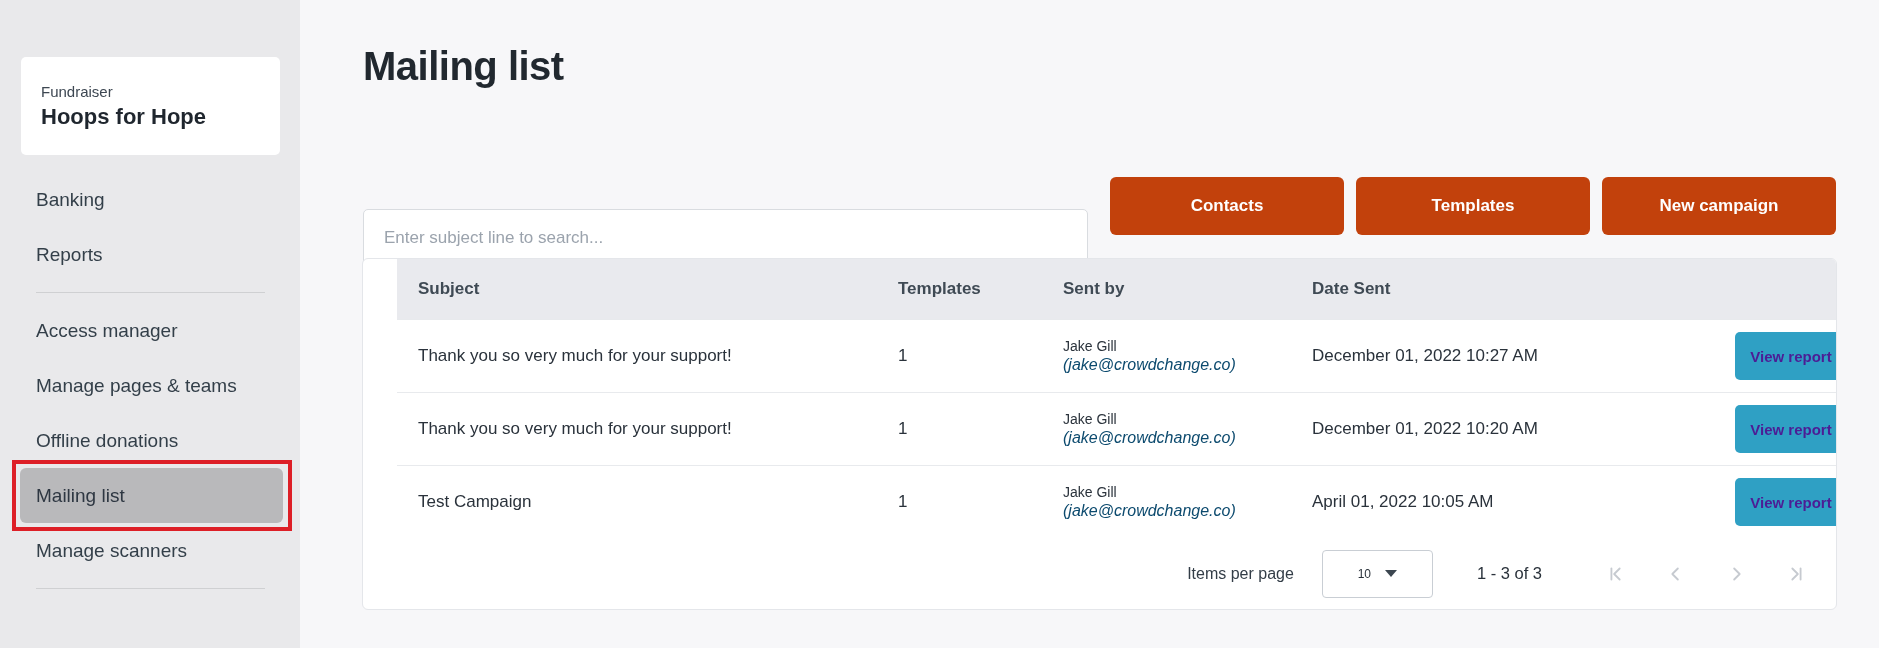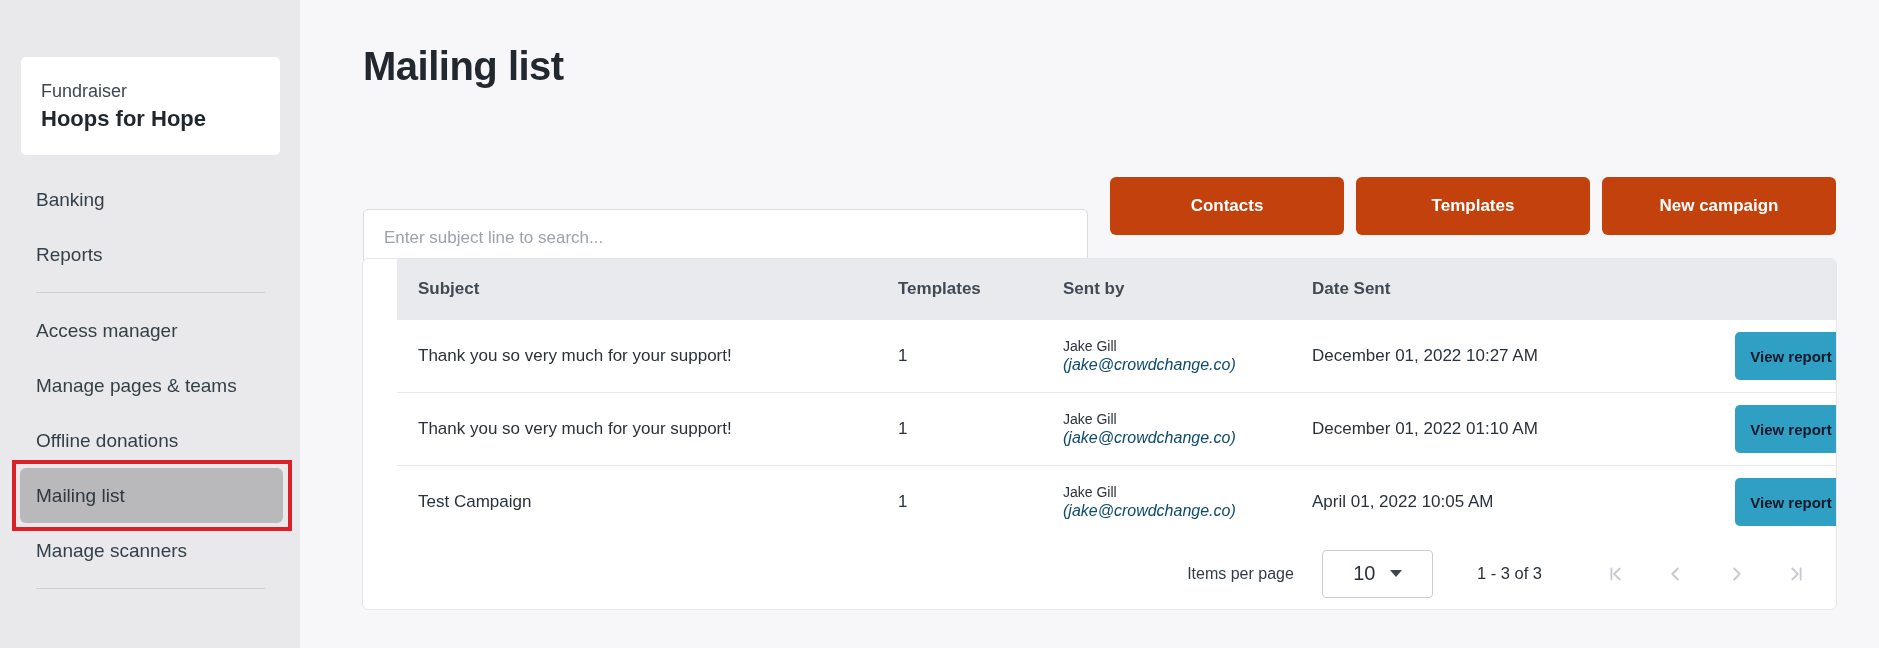--- a/index.html
+++ b/index.html
@@ -16,21 +16,21 @@
   .sidebar {
     position:absolute; left:0; top:0; width:300px; height:648px;
     background:#e9e9eb;
   }
   .fundraiser-card {
     position:absolute; left:21px; top:57px; width:259px; height:98px;
     background:#ffffff; border-radius:5px;
     display:flex; flex-direction:column; justify-content:center;
     padding-left:20px;
   }
-  .fundraiser-label { font-size:18px; color:#3d4752; margin-bottom:4px; }
+  .fundraiser-label { font-size:15px; color:#3d4752; margin-bottom:4px; }
   .fundraiser-name  { font-size:22px; font-weight:700; color:#1f262e; }
 
   .nav { position:absolute; left:0; top:172px; width:300px; }
   .nav-item {
     height:55px; display:flex; align-items:center;
     padding-left:36px; font-size:19px; color:#333f49; cursor:pointer;
   }
   .nav-divider {
     height:1px; background:#cfd0d2; margin:10px 35px 10px 36px; border:none;
   }
@@ -84,36 +84,36 @@
   .theader {
     height:60px; background:#e9eaee;
     font-size:17px; font-weight:700; color:#3f4a54;
   }
   .tcell { padding-left:21px; }
   .trow { height:73px; border-top:1px solid #e8eaed; font-size:17px; color:#2a323b; }
   .sender-name { font-size:14px; color:#2a323b; }
   .sender-email { font-size:16px; font-style:italic; color:#0c4a6e; margin-top:2px; }
   .view-report-btn {
     width:112px; height:48px; border:none; border-radius:5px;
-    background:#2fa0c4; color:#0f172a; font-size:15px; font-weight:600;
+    background:#2fa0c4; color:#4c1d95; font-size:15px; font-weight:600;
     font-family:"Liberation Sans", sans-serif; cursor:pointer;
   }
 
   .tfooter {
     height:70px; border-top:1px solid transparent;
     display:flex; align-items:center; justify-content:flex-end;
     padding-right:28px; gap:0;
   }
   .ipp-label { font-size:16px; color:#333d47; margin-right:28px; }
   .page-size-select {
     width:111px; height:48px; border:1.5px solid #c9ced4; border-radius:4px;
     background:#ffffff; display:flex; align-items:center; justify-content:center;
     gap:14px; cursor:pointer; margin-right:44px;
   }
-  .page-size-value { font-size:20px; color:#2a323b; }
+  .page-size-value { font-size:12px; color:#2a323b; }
   .caret-down {
     width:0; height:0; border-left:6px solid transparent;
     border-right:6px solid transparent; border-top:7px solid #3c4650;
   }
   .range-label { font-size:16.5px; color:#2a323b; margin-right:26px; }
   .pager { display:flex; align-items:center; }
   .pager-btn {
     width:24px; height:24px; margin-left:36px; color:#c6cad0; cursor:default;
     display:flex; align-items:center; justify-content:center;
   }
@@ -177,21 +177,21 @@
       </div>
     </div>
 
     <div class="tgrid trow">
       <div class="tcell">Thank you so very much for your support!</div>
       <div class="tcell">1</div>
       <div class="tcell">
         <div class="sender-name">Jake Gill</div>
         <div class="sender-email">(jake@crowdchange.co)</div>
       </div>
-      <div class="tcell">December 01, 2022 01:10 AM</div>
+      <div class="tcell">December 01, 2022 10:20 AM</div>
       <div class="tcell">
         <button class="view-report-btn">View report</button>
       </div>
     </div>
 
     <div class="tgrid trow">
       <div class="tcell">Test Campaign</div>
       <div class="tcell">1</div>
       <div class="tcell">
         <div class="sender-name">Jake Gill</div>

